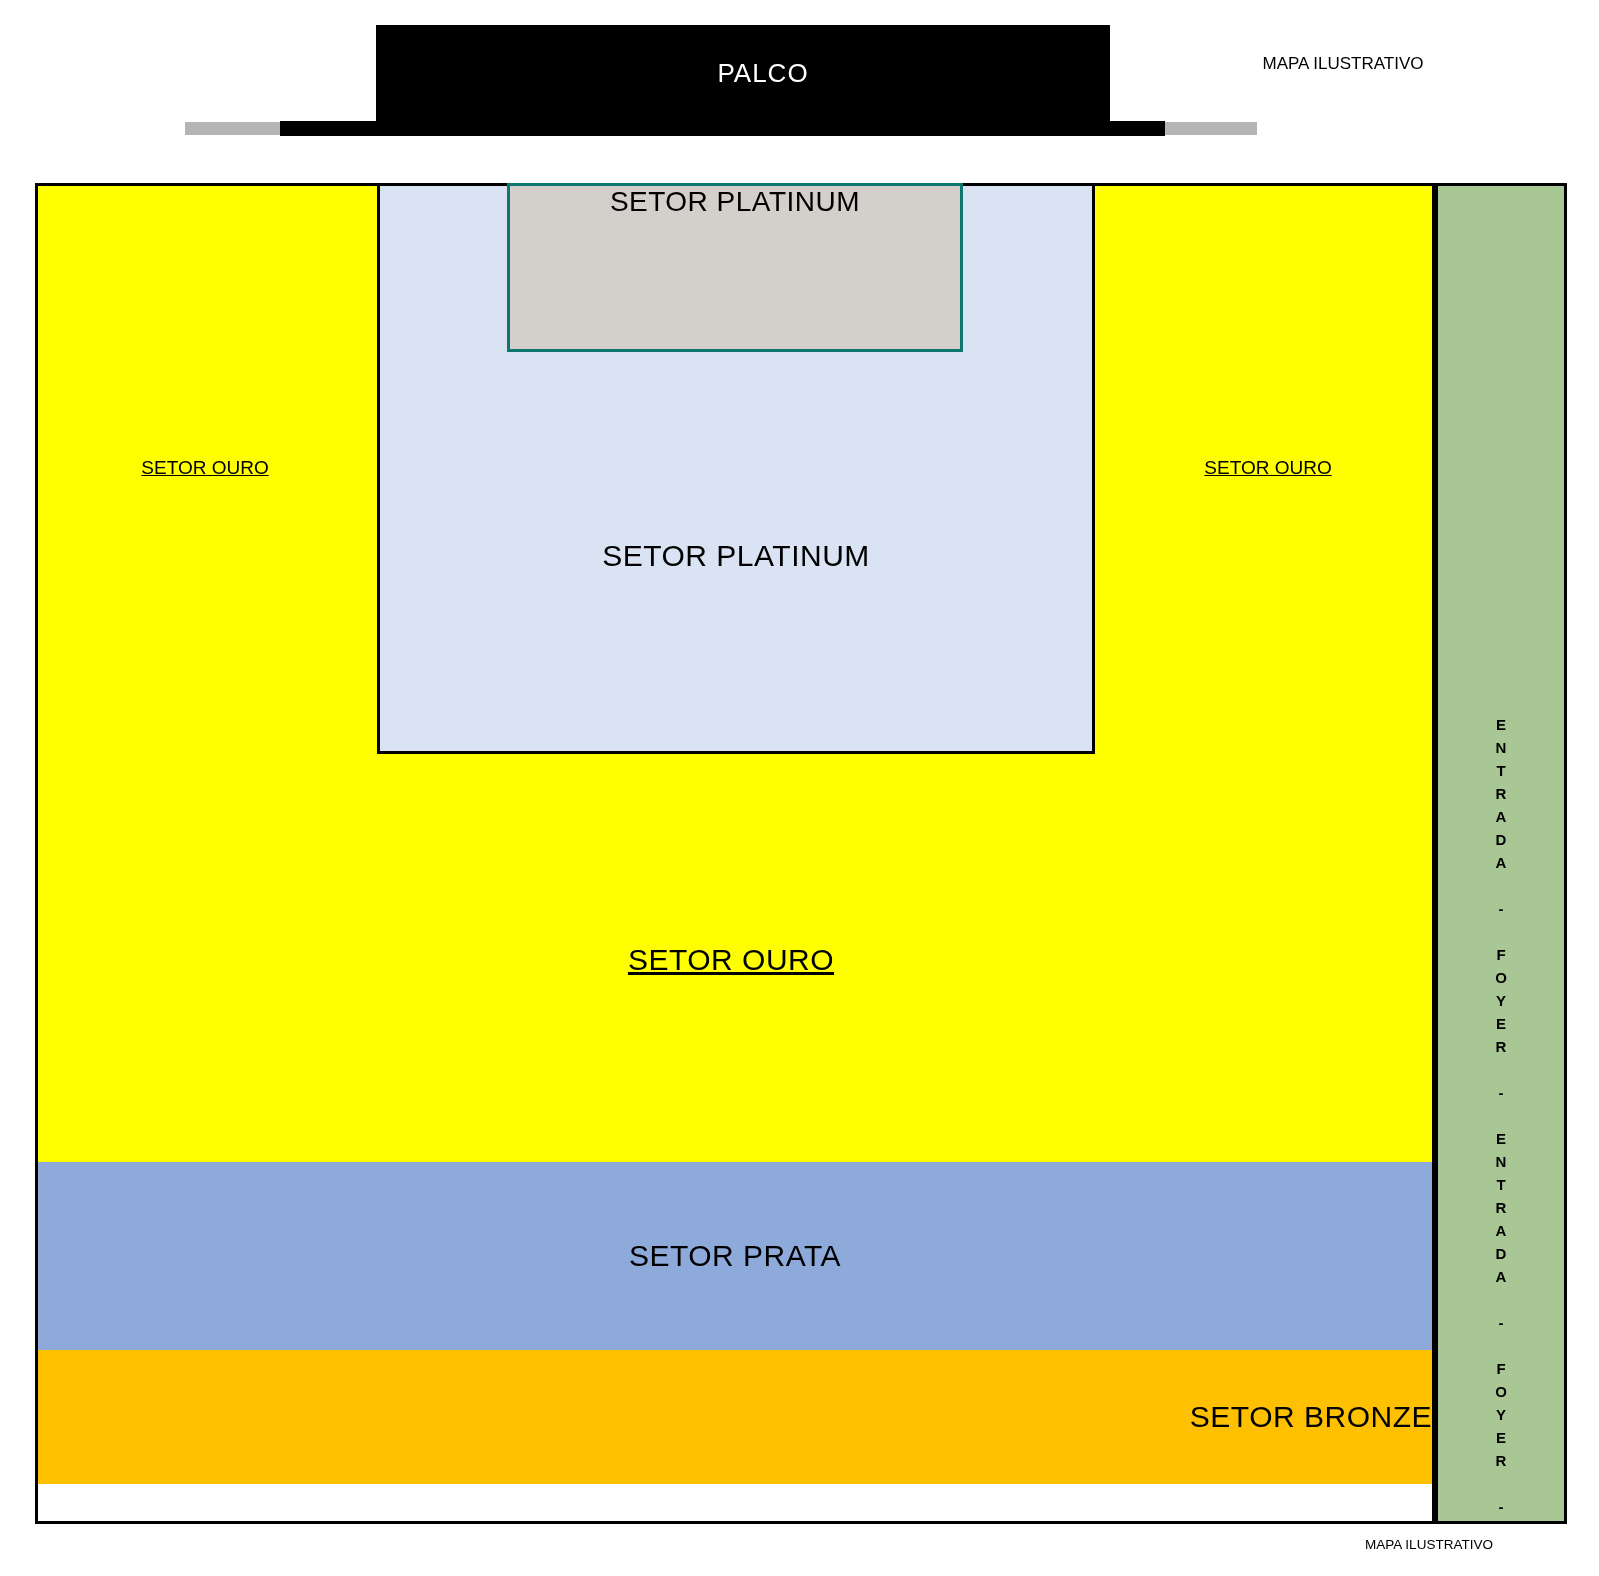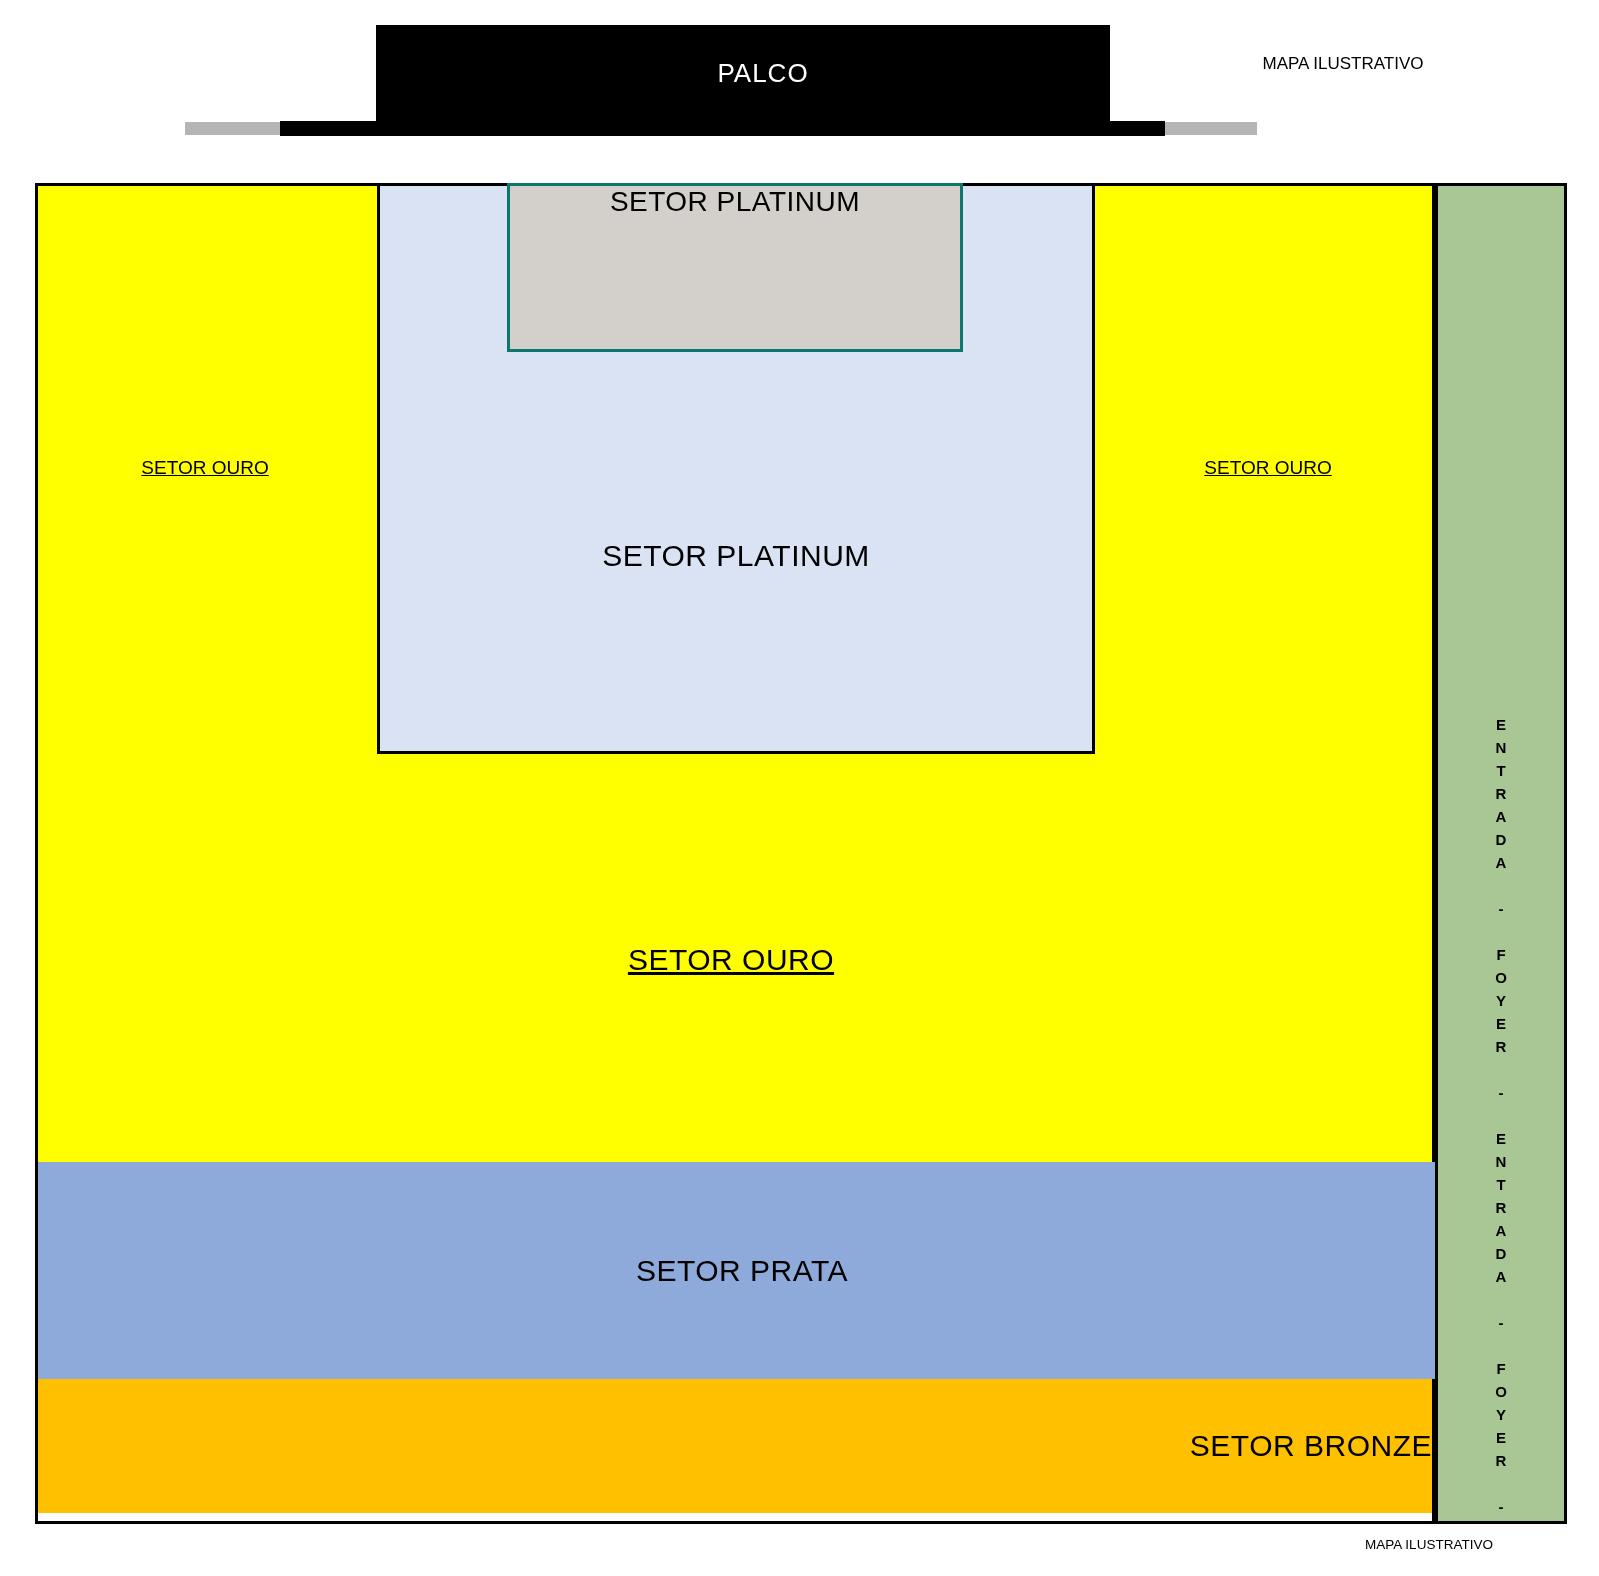--- a/index.html
+++ b/index.html
@@ -73,21 +73,21 @@
   }
   .main-block {
     position: absolute;
     left: 0; top: 0;
     width: 1400px; height: 1341px;
     border: 3px solid #000000;
     box-sizing: border-box;
   }
   .band { position: relative; width: 100%; }
   .band.ouro   { height: 976px; }
-  .band.prata  { height: 217px; display: flex; align-items: center; justify-content: center; padding-left: 7px; }
+  .band.prata  { height: 188px; display: flex; align-items: center; justify-content: center; }
   .band.bronze { height: 134px; display: flex; align-items: center; justify-content: flex-end; }
 
   .sector-label-lg {
     font-size: 30px;
     letter-spacing: 0.5px;
     white-space: nowrap;
   }
   .sector-label-sm {
     font-size: 19px;
     white-space: nowrap;

